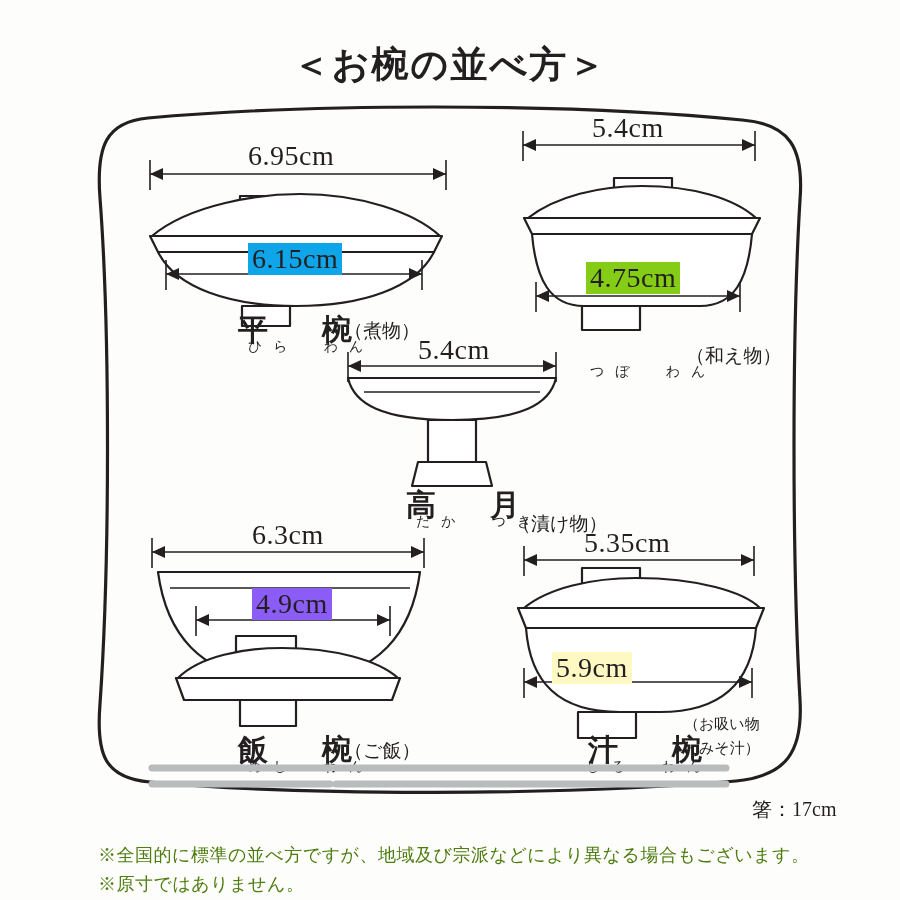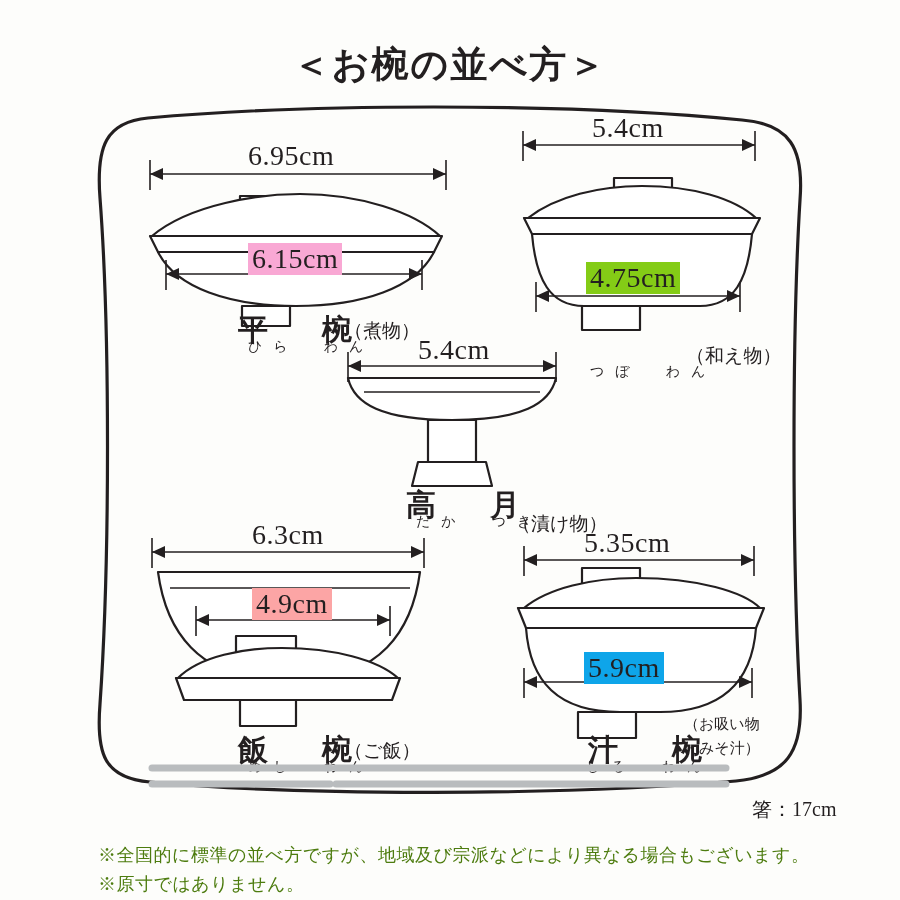--- a/index.html
+++ b/index.html
@@ -148,21 +148,21 @@
       <line x1="166" y1="274" x2="422" y2="274"></line>
       <line x1="166" y1="260" x2="166" y2="290"></line>
       <line x1="422" y1="260" x2="422" y2="290"></line>
       <path d="M 166 274 L 179 268 L 179 280 Z" fill="#231f20" stroke="none"></path>
       <path d="M 422 274 L 409 268 L 409 280 Z" fill="#231f20" stroke="none"></path>
     </g>
 
     <path class="fillwhite" d="M 242 306 L 290 306 L 290 326 L 242 326 Z"></path>
   </svg>
   <div class="lbl dim" style="left:248px; top:140px;">6.95cm</div>
-  <div class="lbl dim" style="left:248px; top:243px; background:#f9a8d4; padding:0 4px;">6.15cm</div>
+  <div class="lbl dim" style="left:248px; top:243px; background:#0ea5e9; padding:0 4px;">6.15cm</div>
   <div class="lbl name-kanji" style="left:238px; top:310px;">平　椀</div>
   <div class="lbl name-kana" style="left:248px; top:338px;">ひら　わん</div>
   <div class="lbl name-note" style="left:344px; top:318px;">（煮物）</div>
 
   <svg class="layer" width="900" height="900" viewBox="0 0 900 900">
 
     <g class="stroke-thin">
       <line x1="523" y1="145" x2="755" y2="145"></line>
       <line x1="523" y1="131" x2="523" y2="161"></line>
       <line x1="755" y1="131" x2="755" y2="161"></line>
@@ -238,21 +238,21 @@
     </g>
 
     <path class="fillwhite" d="M 236 636 L 296 636 L 296 652 L 236 652 Z"></path>
     <path class="fillwhite" d="M 178 678 C 200 656, 244 648, 282 648 C 334 648, 378 660, 398 678 Z"></path>
     <line class="stroke" x1="178" y1="678" x2="398" y2="678"></line>
     <path class="fillwhite" d="M 176 678 L 400 678 L 392 700 L 184 700 Z"></path>
 
     <path class="fillwhite" d="M 240 700 L 296 700 L 296 726 L 240 726 Z"></path>
   </svg>
   <div class="lbl dim" style="left:252px; top:519px;">6.3cm</div>
-  <div class="lbl dim" style="left:252px; top:588px; background:#fca5a5; padding:0 4px;">4.9cm</div>
+  <div class="lbl dim" style="left:252px; top:588px; background:#8b5cf6; padding:0 4px;">4.9cm</div>
   <div class="lbl name-kanji" style="left:238px; top:730px;">飯　椀</div>
   <div class="lbl name-kana" style="left:248px; top:758px;">めし　わん</div>
   <div class="lbl name-note" style="left:344px; top:738px;">（ご飯）</div>
 
   <svg class="layer" width="900" height="900" viewBox="0 0 900 900">
 
     <g class="stroke-thin">
       <line x1="524" y1="560" x2="754" y2="560"></line>
       <line x1="524" y1="546" x2="524" y2="576"></line>
       <line x1="754" y1="546" x2="754" y2="576"></line>
@@ -273,21 +273,21 @@
       <line x1="524" y1="682" x2="752" y2="682"></line>
       <line x1="524" y1="668" x2="524" y2="698"></line>
       <line x1="752" y1="668" x2="752" y2="698"></line>
       <path d="M 524 682 L 537 676 L 537 688 Z" fill="#231f20" stroke="none"></path>
       <path d="M 752 682 L 739 676 L 739 688 Z" fill="#231f20" stroke="none"></path>
     </g>
 
     <path class="fillwhite" d="M 578 712 L 636 712 L 636 738 L 578 738 Z"></path>
   </svg>
   <div class="lbl dim" style="left:584px; top:527px;">5.35cm</div>
-  <div class="lbl dim" style="left:584px; top:652px; background:#0ea5e9; padding:0 4px;text-align:center;">5.9cm</div>
+  <div class="lbl dim" style="left:552px; top:652px; background:#fef9c3; padding:0 4px;text-align:center;">5.9cm</div>
   <div class="lbl name-kanji" style="left:576px; top:730px;margin-left:12px;">汁　椀</div>
   <div class="lbl name-kana" style="left:586px; top:758px;">しる　わん</div>
   <div class="lbl note-small" style="left:684px; top:716px;">（お吸い物</div>
   <div class="lbl note-small" style="left:684px; top:740px;">・みそ汁）</div>
 
   <svg class="layer" width="900" height="900" viewBox="0 0 900 900">
     <line class="chop" x1="152" y1="768" x2="330" y2="768"></line>
     <line class="chop" x1="152" y1="784" x2="330" y2="784"></line>
     <line class="chop" x1="336" y1="768" x2="726" y2="768"></line>
     <line class="chop" x1="336" y1="784" x2="726" y2="784"></line>

